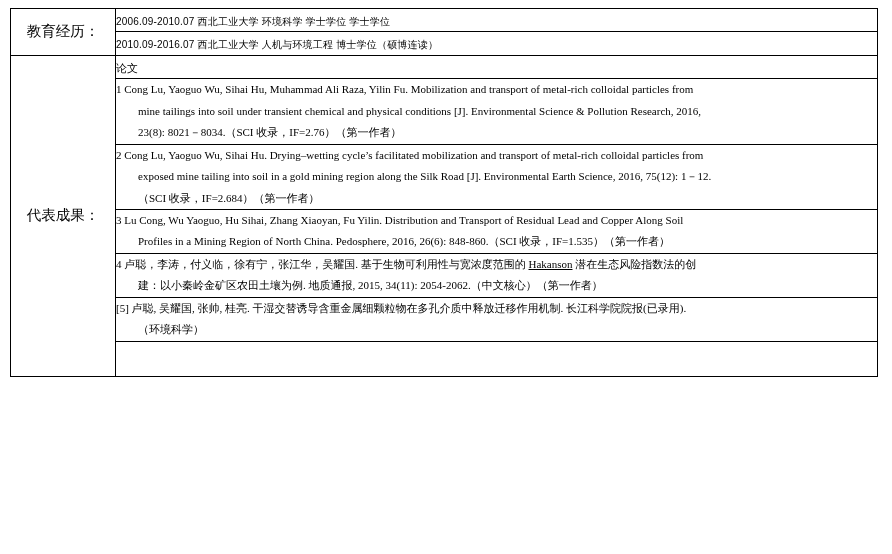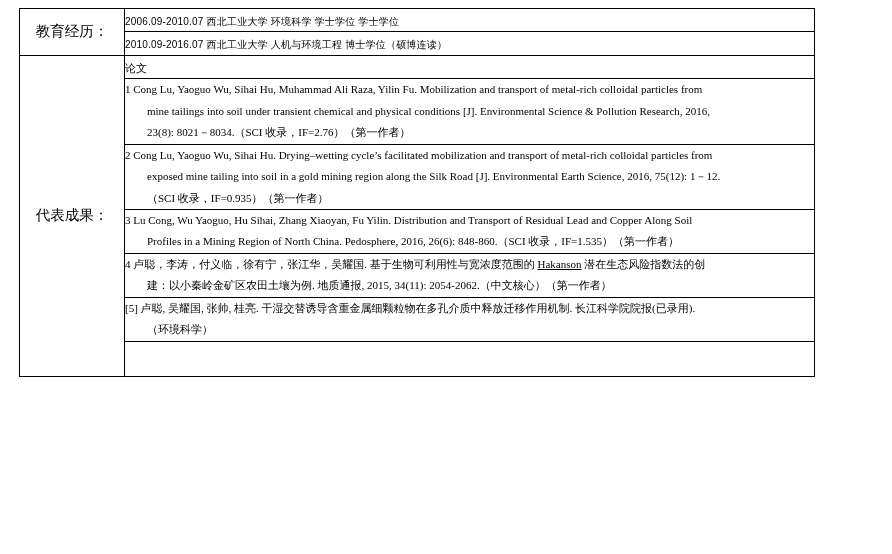--- a/index.html
+++ b/index.html
@@ -15,23 +15,22 @@
   }
   .page {
     position: relative;
     width: 892px;
     height: 554px;
     box-sizing: border-box;
     padding: 8px 10px 0 10px;
   }
   table.cv {
     border-collapse: collapse;
-    width: 796px;
+    width: 868px;
     table-layout: fixed;
-    margin-left: 9px;
   }
   table.cv td {
     border: 1px solid #000000;
     vertical-align: middle;
     padding: 0;
   }
   td.label-cell {
     width: 104px;
     text-align: center;
     font-size: 14.5px;
@@ -111,21 +110,21 @@
             <span class="cont">23(8): 8021－8034.（SCI 收录，IF=2.76）（第一作者）</span>
           </div>
         </td>
       </tr>
 
       <tr>
         <td class="pub-cell">
           <div class="pub-body">
             <span class="pub-first">2 Cong Lu, Yaoguo Wu, Sihai Hu. Drying–wetting cycle’s facilitated mobilization and transport of metal-rich colloidal particles from</span>
             <span class="cont">exposed mine tailing into soil in a gold mining region along the Silk Road [J]. Environmental Earth Science, 2016, 75(12): 1－12.</span>
-            <span class="cont">（SCI 收录，IF=0.935）（第一作者）</span>
+            <span class="cont">（SCI 收录，IF=2.684）（第一作者）</span>
           </div>
         </td>
       </tr>
 
       <tr>
         <td class="pub-cell">
           <div class="pub-body">
             <span class="pub-first">3 Lu Cong, Wu Yaoguo, Hu Sihai, Zhang Xiaoyan, Fu Yilin. Distribution and Transport of Residual Lead and Copper Along Soil</span>
             <span class="cont">Profiles in a Mining Region of North China. Pedosphere, 2016, 26(6): 848-860.（SCI 收录，IF=1.535）（第一作者）</span>
           </div>

